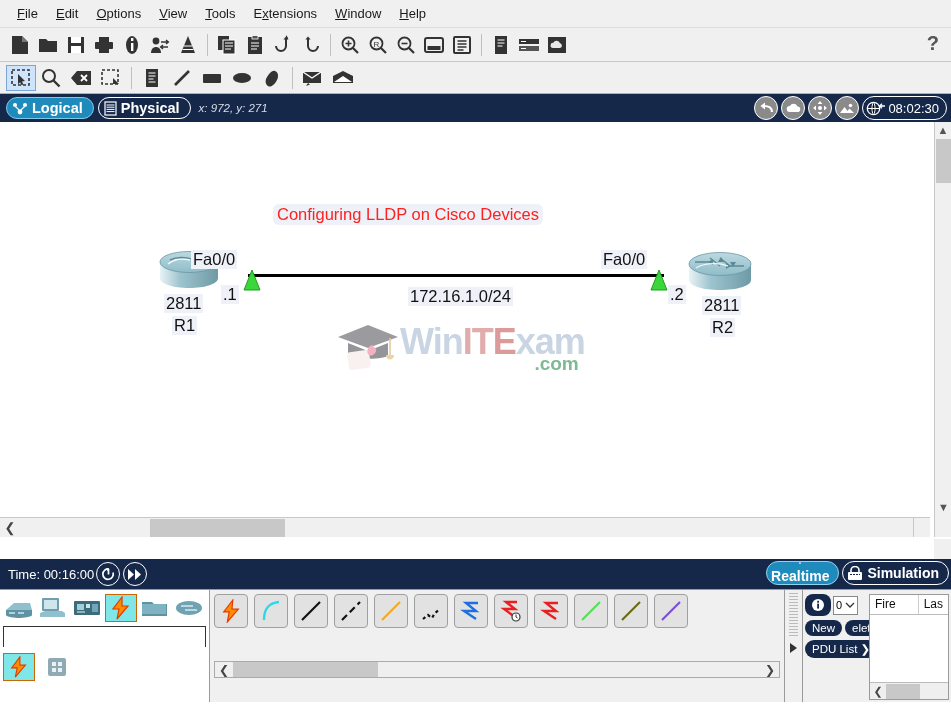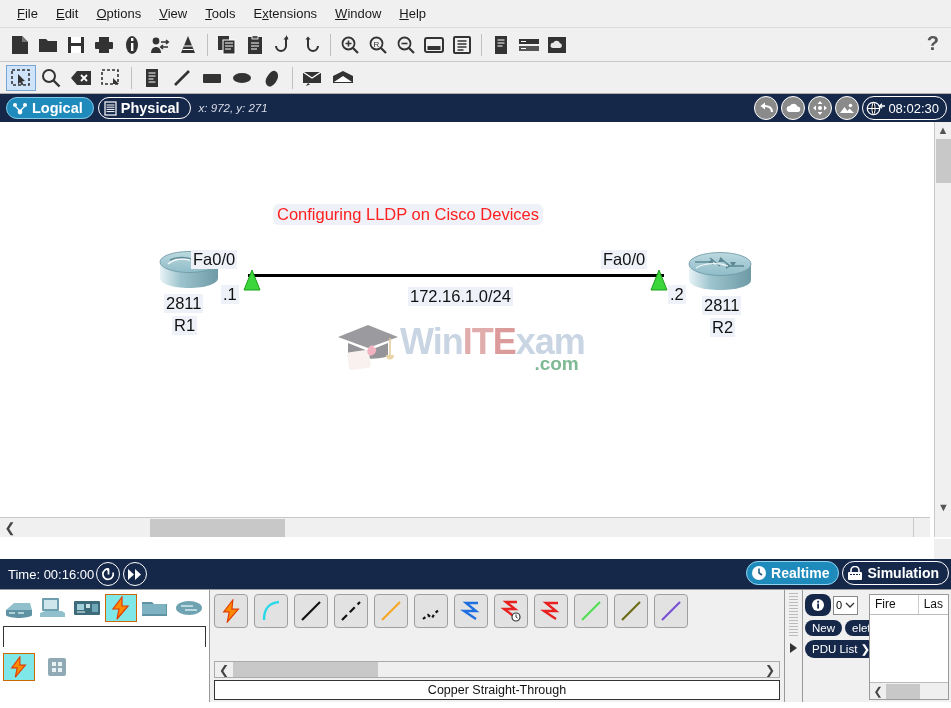--- a/index.html
+++ b/index.html
@@ -214,21 +214,21 @@
     position: absolute; right: 2px; top: 2px;
     display: flex; gap: 3px;
   }
   .mode-pill {
     display: inline-flex; align-items: center; gap: 4px;
     border: 1.5px solid #ffffff; border-radius: 13px;
     height: 24px; padding: 0 9px 0 4px;
     color: #ffffff; font-size: 14px; font-weight: bold;
     cursor: default; white-space: nowrap;
   }
-  .mode-pill.active { background: #1f8bbd; border-color: #8fd4ee; }
+  .mode-pill.active { background: #1f8bbd; border-color: #8fd4ee; flex-direction: column; }
 
   
   .bottom {
     height: 113px;
     display: flex;
     background: #f0f0f0;
     border-top: 1px solid #9a9a9a;
   }
   .dev-panel {
     width: 210px;
@@ -885,21 +885,20 @@
     </div>
 
     <div class="conn-scroll">
       <div class="arr">❮</div>
       <div class="track">
         <div class="thumb"></div>
       </div>
       <div class="arr">❯</div>
     </div>
 
-    <div class="conn-status">Copper Straight-Through</div>
   </div>
 
   <div class="right-panel">
     <div class="rp-scrollcol">
       <div class="strip"></div>
       <svg class="svgi" width="10" height="12" viewBox="0 0 10 12" style="position:absolute; top:52px;">
           <path d="M1 1l7 5-7 5z" fill="#333"></path>
         </svg>
     </div>
 

